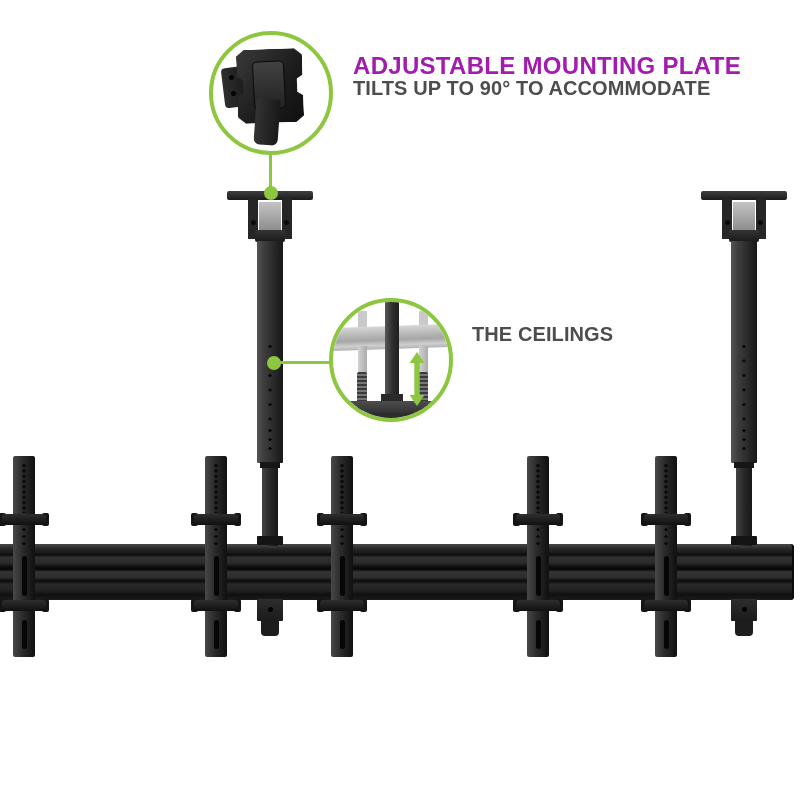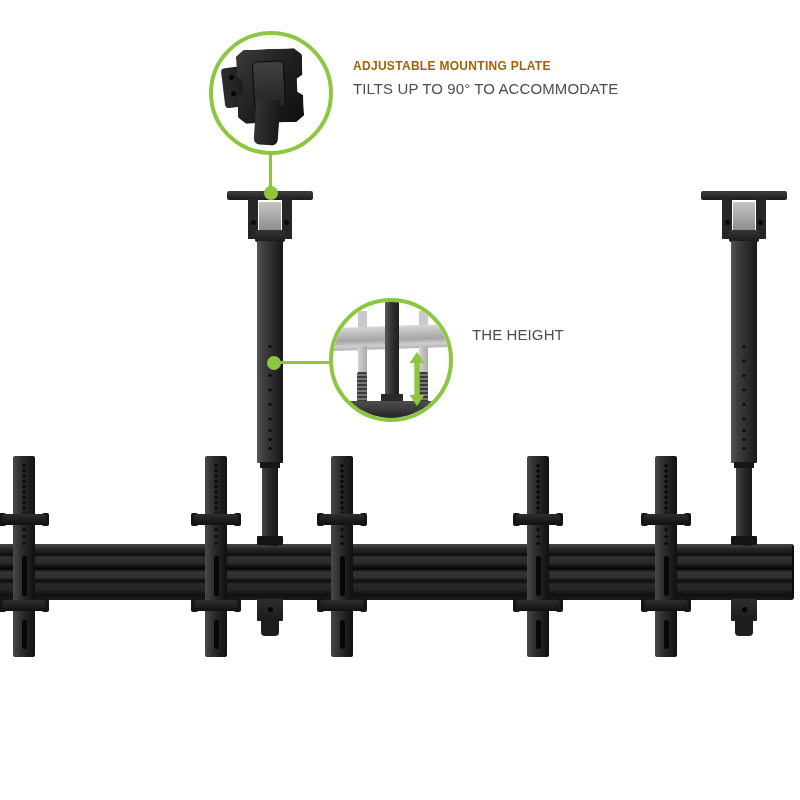--- a/index.html
+++ b/index.html
@@ -10,22 +10,22 @@
   
   .callout-circle{position:absolute;width:116px;height:116px;border:4px solid #8dc63f;
     border-radius:50%;background:#fff;overflow:hidden;z-index:8;}
   .c1{left:209px;top:31px;}
   .c2{left:329px;top:298px;}
   .connector{position:absolute;background:#8dc63f;z-index:7;}
   .connector-dot{position:absolute;width:14px;height:14px;border-radius:50%;background:#8dc63f;z-index:9;}
 
   
   .textblock{position:absolute;z-index:9;}
-  .feature-title{font-size:12px;font-weight:700;line-height:22px;color:#a16207;letter-spacing:.3px;margin-bottom:2px;}
-  .feature-line{font-size:15px;font-weight:400;line-height:19px;color:#4d4d4f;letter-spacing:.1px;}
+  .feature-title{font-size:24px;font-weight:700;line-height:22px;color:#a21caf;letter-spacing:.3px;margin-bottom:2px;}
+  .feature-line{font-size:20px;font-weight:700;line-height:19px;color:#4d4d4f;letter-spacing:.1px;}
 
   
   .dotcol{position:absolute;width:4px;z-index:5;
     background-image:radial-gradient(circle at 2px 2.6px,#0b0b0b 1.5px,rgba(0,0,0,0) 1.8px);}
   .clamp{position:absolute;width:44px;height:11px;z-index:5;border-radius:3px;
     background:linear-gradient(180deg,#2e2e2e,#101010);}
   .knob{position:absolute;width:7px;height:13px;background:#141414;border-radius:2px;z-index:4;}
   .slot{position:absolute;width:5px;background:#060606;border-radius:2.5px;z-index:5;}
 
   
@@ -204,16 +204,16 @@
         <polygon points="10,0 2.5,11 17.5,11" fill="#8dc63f"></polygon>
         <rect x="7.3" y="9" width="5.4" height="36" fill="#8dc63f"></rect>
         <polygon points="10,54 2.5,43 17.5,43" fill="#8dc63f"></polygon>
       </svg>
     </div>
   </div>
   <div class="connector" style="left:278px;top:361px;width:53px;height:3px;"></div>
   <div class="connector-dot" style="left:267px;top:356px;"></div>
 
   <div class="textblock" style="left:472px;top:325px;">
-    <div class="feature-line">THE HEIGHT</div>
+    <div class="feature-line">THE CEILINGS</div>
   </div>
 
 </div>
 
 </body></html>

